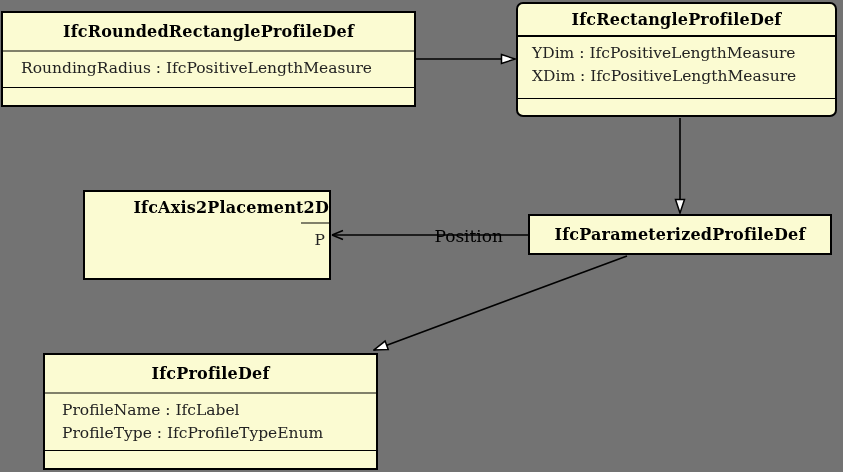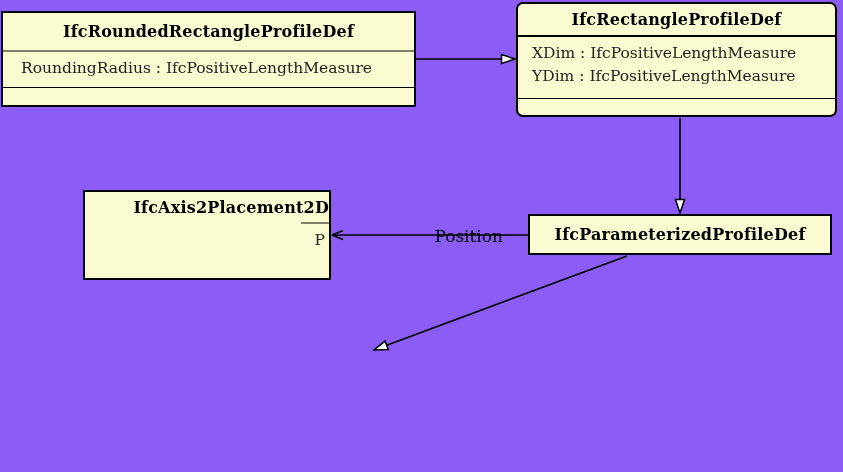--- a/index.html
+++ b/index.html
@@ -1,20 +1,20 @@
 <!DOCTYPE html>
 <html><head>
 <meta charset="utf-8">
 <style>
   html, body { margin: 0; padding: 0; background: #ffffff; }
   .canvas {
     position: relative;
     width: 843px;
     height: 472px;
-    background: #8b5cf6;
+    background: #737373;
     font-family: "DejaVu Serif", "Liberation Serif", serif;
     overflow: hidden;
   }
   .edges { position: absolute; left: 0; top: 0; }
   .uml-class {
     position: absolute;
     background: #FBFBD2;
     border: 2px solid #000000;
     box-sizing: border-box;
     display: flex;
@@ -77,34 +77,42 @@
     <div class="uml-title" style="height:37px;">IfcRoundedRectangleProfileDef</div>
     <div class="uml-attrs" style="height:37px;">
       <div>RoundingRadius : IfcPositiveLengthMeasure</div>
     </div>
     <div class="uml-empty"></div>
   </div>
 
   <div class="uml-class" style="left:516px; top:2px; width:321px; height:115px;border-radius:7px;">
     <div class="uml-title" style="height:31px;">IfcRectangleProfileDef</div>
     <div class="uml-attrs black-divider" style="height:63px; padding-left:14px;">
+      <div>YDim : IfcPositiveLengthMeasure</div>
       <div>XDim : IfcPositiveLengthMeasure</div>
-      <div>YDim : IfcPositiveLengthMeasure</div>
     </div>
     <div class="uml-empty"></div>
   </div>
 
   <div class="uml-class" style="left:83px; top:190px; width:248px; height:90px;align-items:flex-end;">
     <div class="uml-title" style="height:30px;">IfcAxis2Placement2D</div>
     <div class="uml-attrs" style="height:39px; padding-left:14px;">
       <div>P</div>
     </div>
     <div class="uml-empty"></div>
   </div>
 
   <div class="uml-class" style="left:528px; top:214px; width:304px; height:41px;text-align:center;">
     <div class="uml-title" style="flex:1 1 auto;">IfcParameterizedProfileDef</div>
   </div>
 
+  <div class="uml-class" style="left:43px; top:353px; width:335px; height:117px;">
+    <div class="uml-title" style="height:37px;">IfcProfileDef</div>
+    <div class="uml-attrs" style="height:58px; padding-left:17px;">
+      <div>ProfileName : IfcLabel</div>
+      <div>ProfileType : IfcProfileTypeEnum</div>
+    </div>
+    <div class="uml-empty"></div>
+  </div>
 
   <div class="edge-label" style="left:383px; top:206px; width:120px;">Position</div>
 
 </div>
 
 </body></html>

